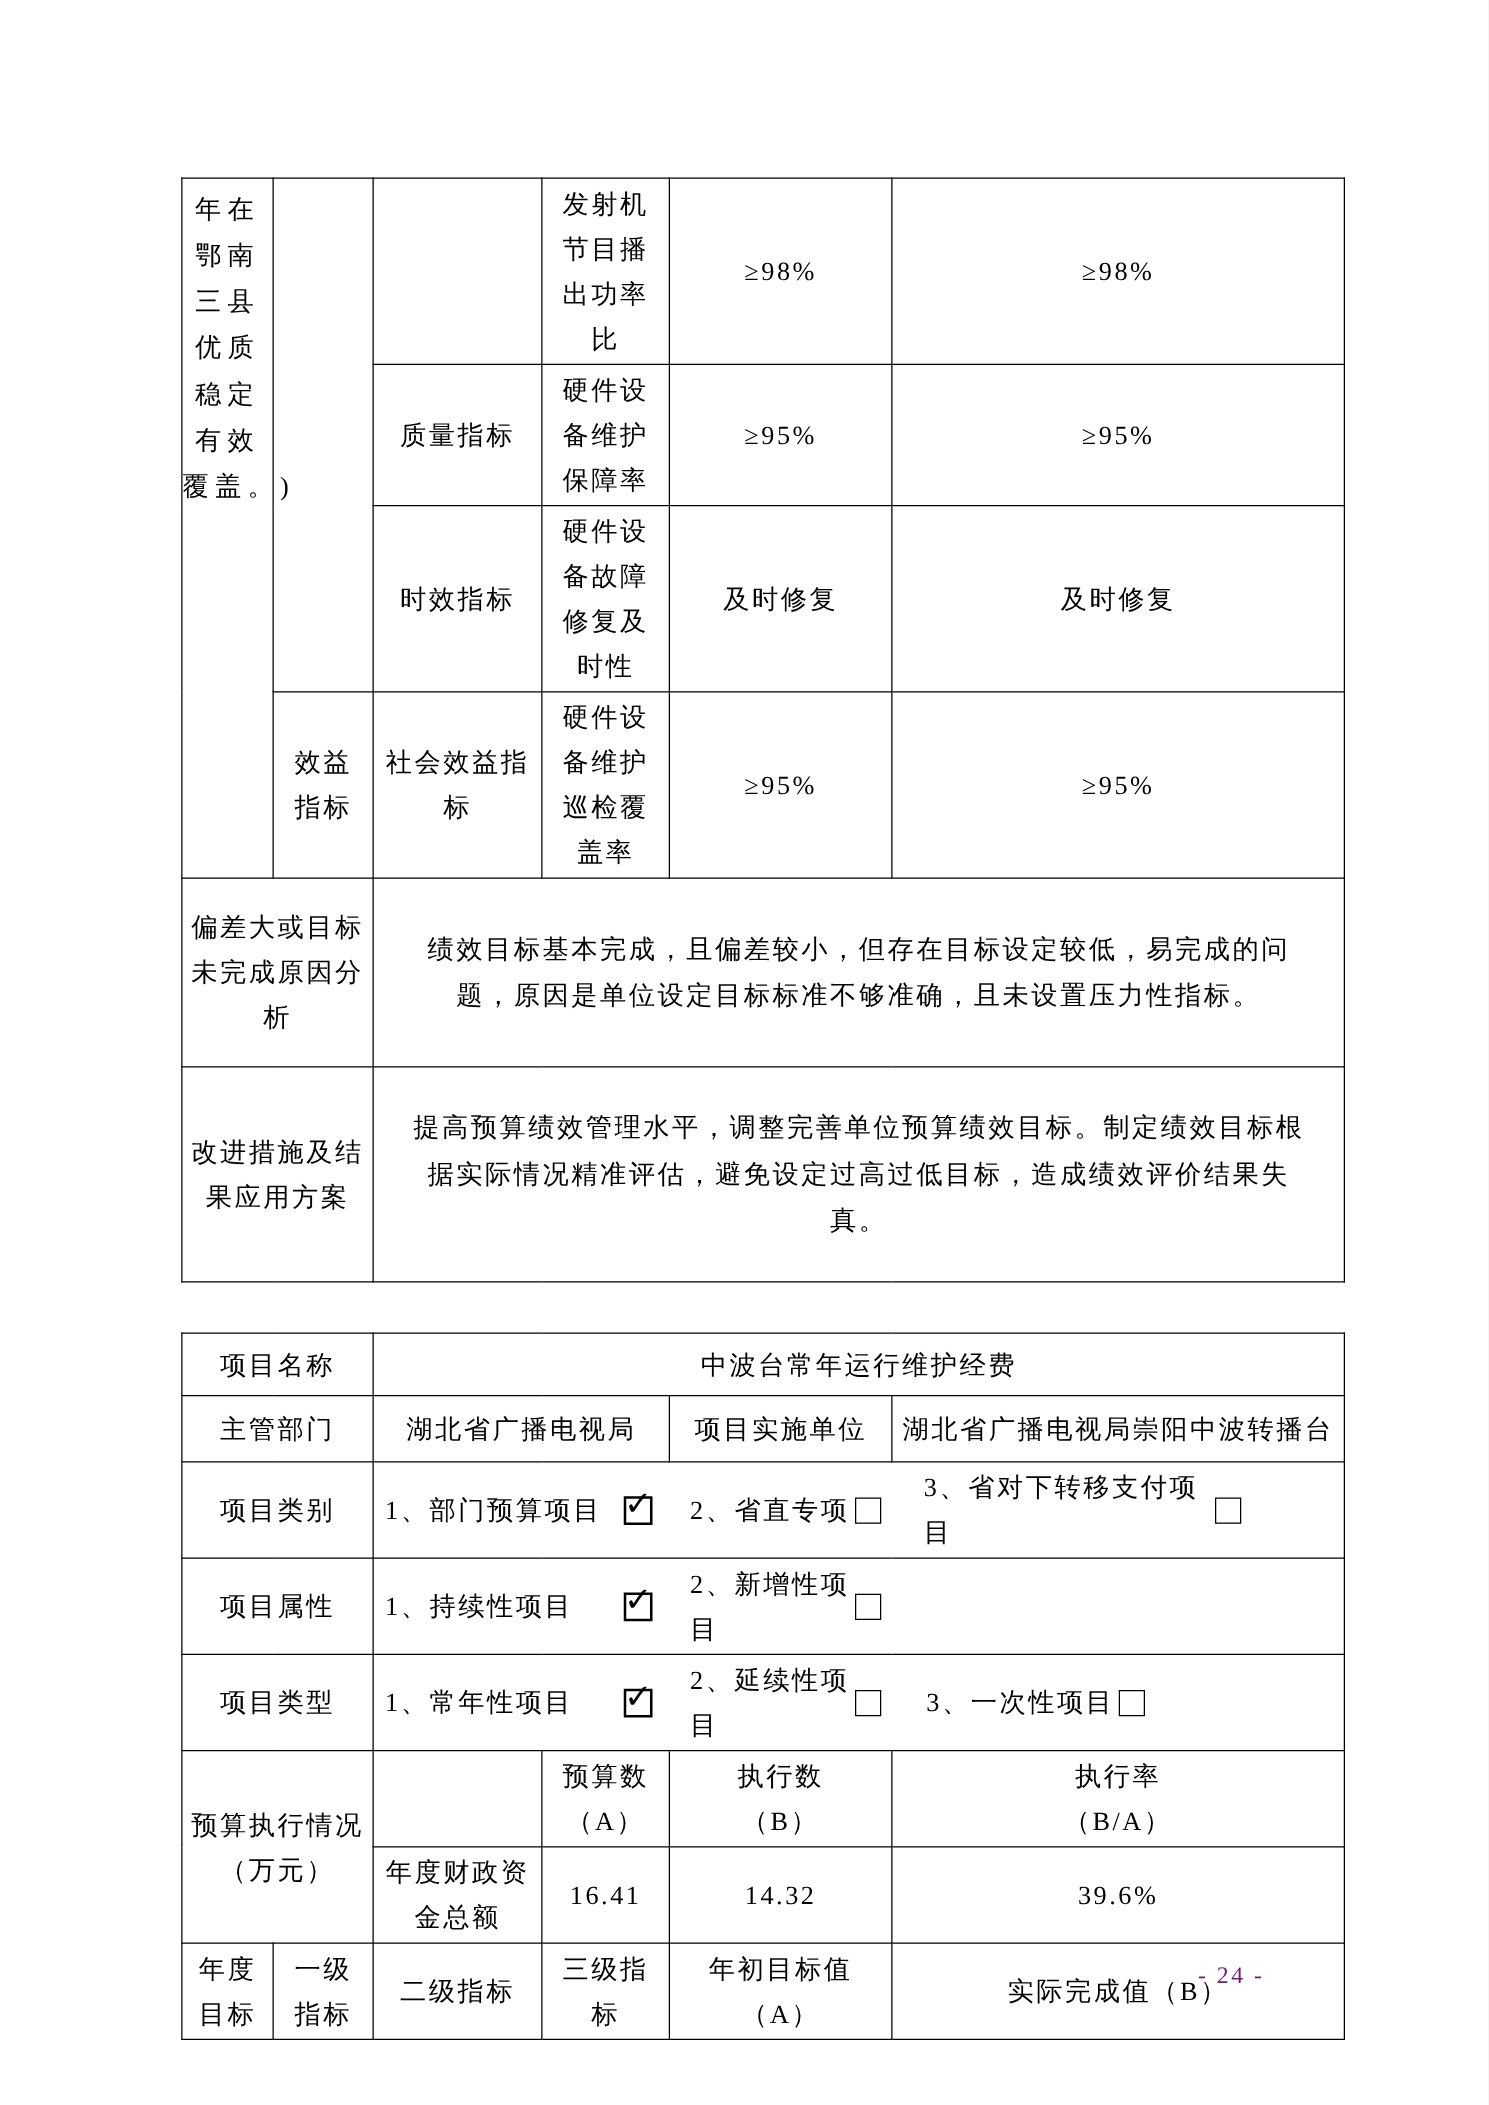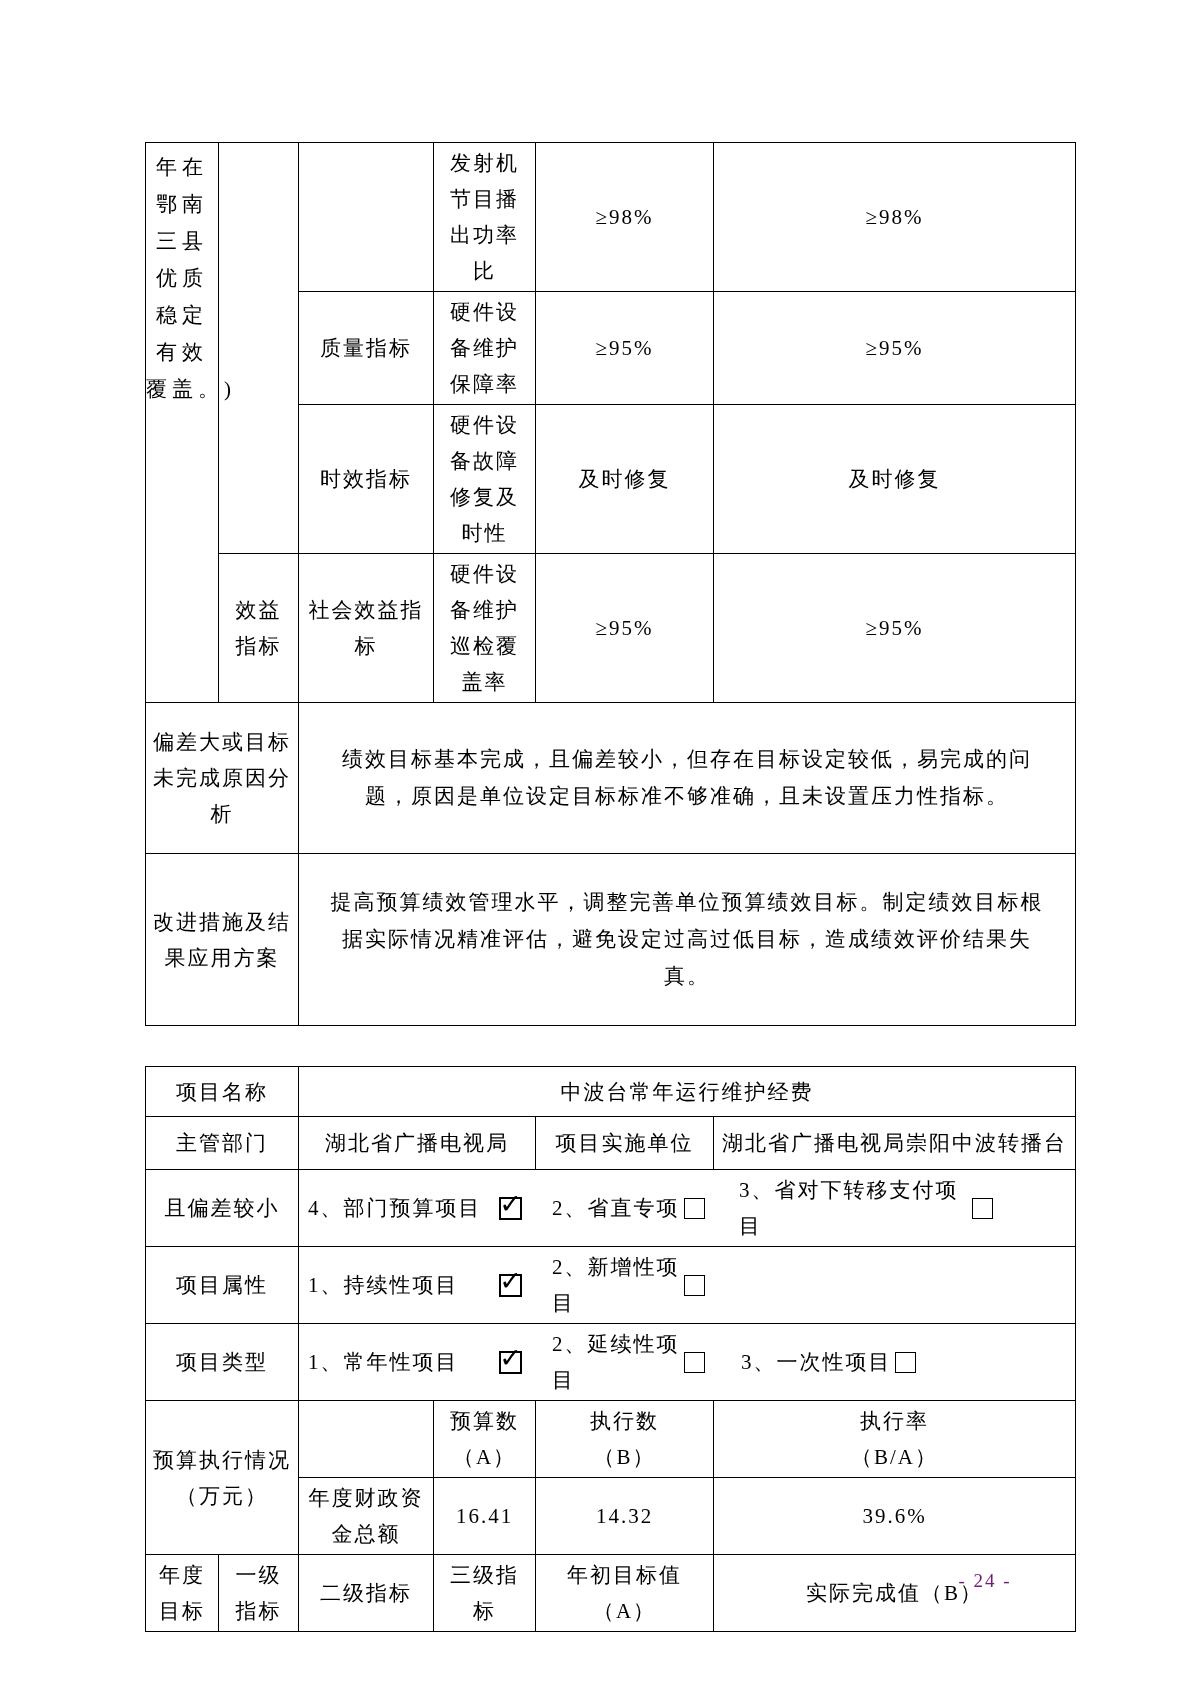--- a/index.html
+++ b/index.html
@@ -207,25 +207,25 @@
           </td>
       <td>
             <div class="ct">项目实施单位</div>
           </td>
       <td>
             <div class="ct">湖北省广播电视局崇阳中波转播台</div>
           </td>
     </tr>
     <tr>
       <td colspan="2">
-            <div class="ct">且偏差较小</div>
+            <div class="ct">项目类别</div>
           </td>
       <td colspan="4" class="opts row-category">
         <span class="opt">
-              <span>4、部门预算项目</span>
+              <span>1、部门预算项目</span>
               <span class="cb">
                 <i>✓</i>
               </span>
             </span><span class="opt">
               <span>2、省直专项</span>
               <span class="cb">
                 <i></i>
               </span>
             </span><span class="opt">
               <span>3、省对下转移支付项目</span>

